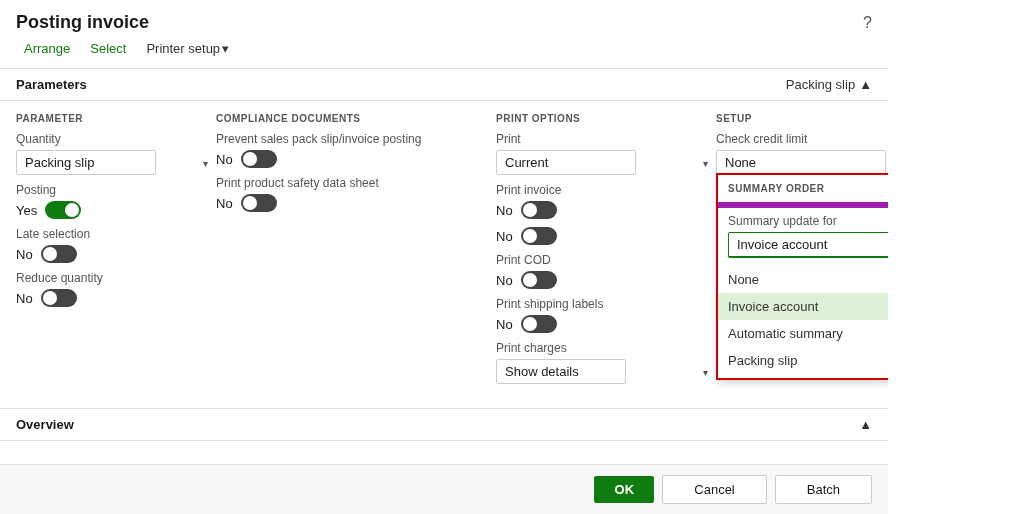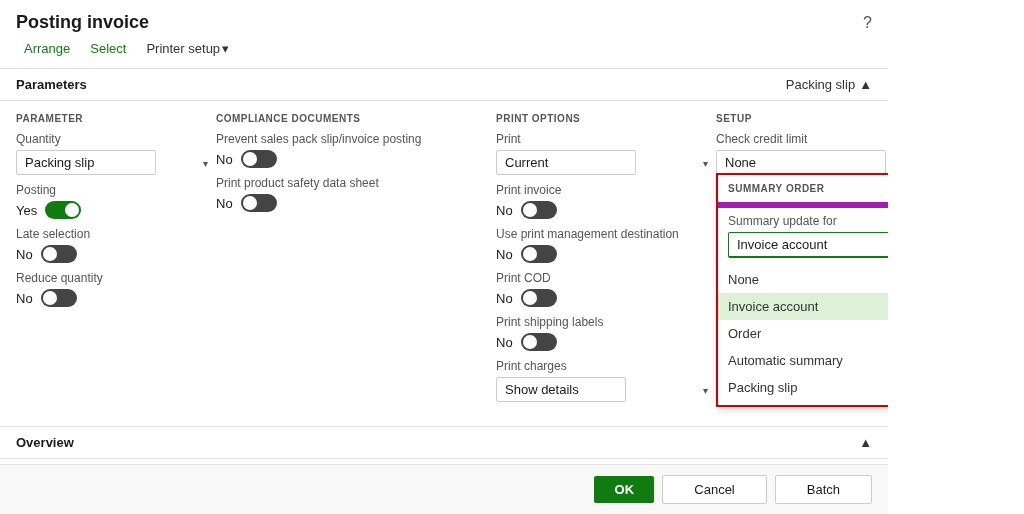--- a/index.html
+++ b/index.html
@@ -178,21 +178,20 @@
 
         <div class="param-group">
           <div class="param-label">Print invoice</div>
           <div class="toggle-row">
             <span class="toggle-label-text">No</span>
             <div class="toggle dark"></div>
           </div>
         </div>
 
         <div class="param-group">
-          <div class="param-label">Use print management destination</div>
           <div class="toggle-row">
             <span class="toggle-label-text">No</span>
             <div class="toggle dark"></div>
           </div>
         </div>
 
         <div class="param-group">
           <div class="param-label">Print COD</div>
           <div class="toggle-row">
             <span class="toggle-label-text">No</span>
@@ -253,21 +252,20 @@
           <div class="summary-update-label">Summary update for</div>
           <div class="summary-dropdown-wrap">
             <select class="summary-dropdown">
               <option>Invoice account</option>
             </select>
             <span class="summary-dropdown-arrow">▾</span>
           </div>
           <div class="summary-options">
             <div class="summary-option">None</div>
             <div class="summary-option selected">Invoice account</div>
-            <div class="summary-option">Order</div>
             <div class="summary-option">Automatic summary</div>
             <div class="summary-option">Packing slip</div>
           </div>
         </div>
       </div>
 
     </div>
 
     <div class="overview-section">
       <span class="section-title">Overview</span>

